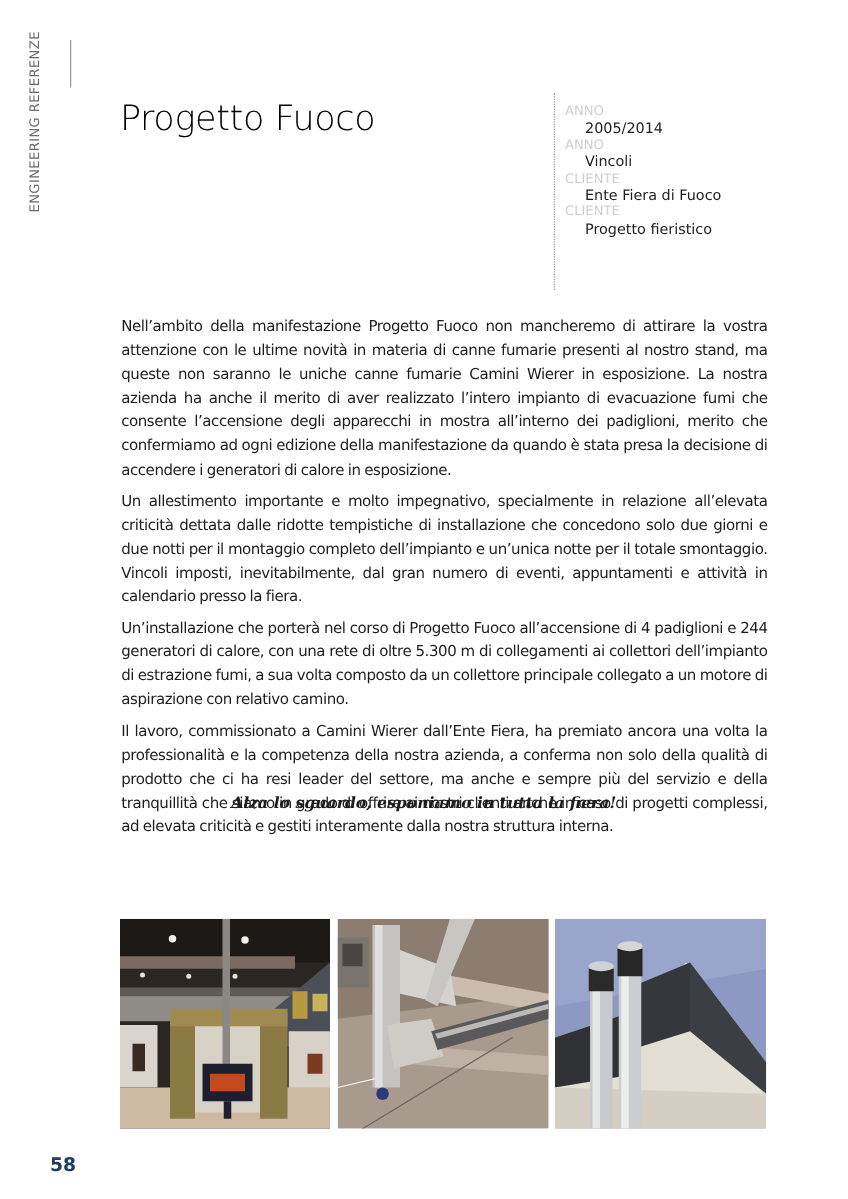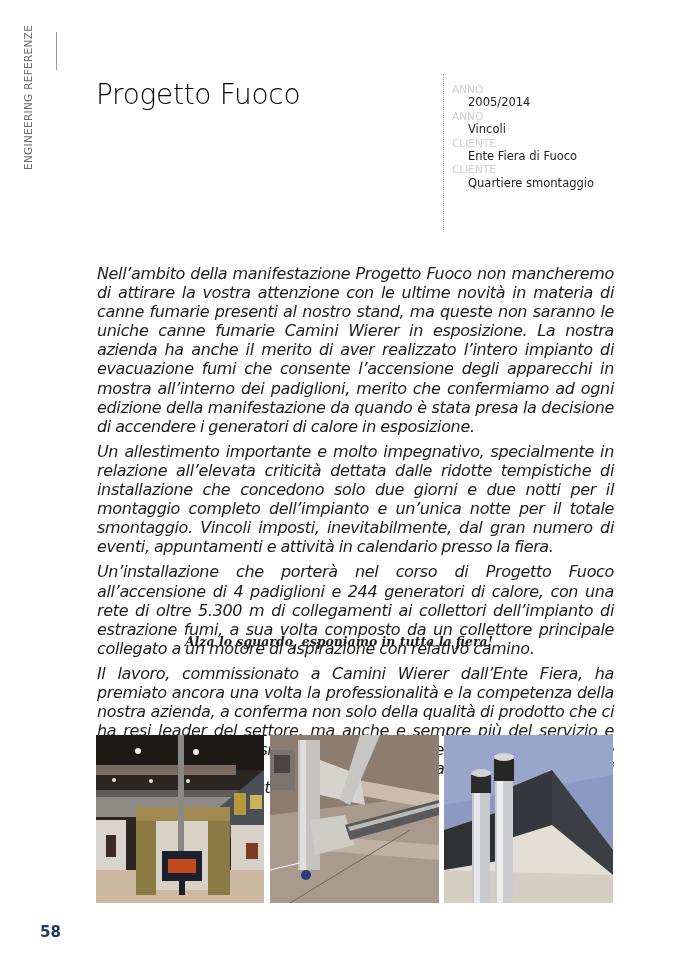--- a/index.html
+++ b/index.html
@@ -9,21 +9,21 @@
       transform-origin: left top; transform: rotate(-90deg);
       font-size: 10.5px; letter-spacing: 0.3px; color: #6a6a6a; white-space: nowrap;
       width: 140px;
     }
     .side-rule { position: absolute; left: 56px; top: 32px; width: 1px; height: 38px; background: #9a9a9a; }
     .title { position: absolute; left: 96px; top: 78px; font-size: 28px; font-weight: 300; color: #000000; letter-spacing: -0.3px; font-family: "DejaVu Sans", sans-serif; }
     .meta-rule { position: absolute; left: 443px; top: 74px; width: 0; height: 158px; border-left: 1px dotted #9a9a9a; }
     .meta { position: absolute; left: 452px; top: 83px; font-size: 11.5px; line-height: 13.4px; }
     .meta .lbl { color: #cfcfcf; font-weight: normal; font-size: 10.5px; }
     .meta .val { color: #1d1d1b; padding-left: 16px; }
-    .body-text { position: absolute; left: 97px; top: 264px; width: 517px; font-size: 16px; line-height: 19.1px; text-align: justify; font-family: "DejaVu Sans", sans-serif; letter-spacing: -0.35px; word-spacing: -0.5px; color: #1d1d1b; font-style: italic; }
+    .body-text { position: absolute; left: 97px; top: 252px; width: 517px; font-size: 12px; line-height: 19.1px; text-align: justify; font-family: "DejaVu Sans", sans-serif; letter-spacing: -0.35px; word-spacing: -0.5px; color: #1d1d1b; }
     .body-text p { margin: 0 0 6px 0; }
     .tagline { position: absolute; left: 0; width: 678px; top: 634px; text-align: center; font-family: "DejaVu Serif", serif; font-style: italic; font-weight: bold; font-size: 12.5px; color: #1d1d1b; }
     .photos { position: absolute; left: 96px; top: 735px; width: 517px; height: 168px; }
     .photo { position: absolute; top: 0; height: 168px; overflow: hidden; }
     .photo svg { display: block; width: 100%; height: 100%; }
     .p1 { left: 0; width: 168px; }
     .p2 { left: 174px; width: 169px; }
     .p3 { left: 348px; width: 169px; }
     .page-num { position: absolute; left: 40px; top: 923px; font-size: 15px; font-weight: bold; color: #1f3b64; text-align: center; }
   </style>
@@ -37,21 +37,21 @@
 
 <div class="meta-rule"></div>
 <div class="meta">
   <div class="lbl">ANNO</div>
   <div class="val">2005/2014</div>
   <div class="lbl">ANNO</div>
   <div class="val">Vincoli</div>
   <div class="lbl">CLIENTE</div>
   <div class="val">Ente Fiera di Fuoco</div>
   <div class="lbl">CLIENTE</div>
-  <div class="val">Quartiere smontaggio</div>
+  <div class="val">Progetto fieristico</div>
 </div>
 
 <div class="body-text">
   <p>Nell’ambito della manifestazione Progetto Fuoco non mancheremo di attirare la vostra attenzione con le ultime novità in materia di canne fumarie presenti al nostro stand, ma queste non saranno le uniche canne fumarie Camini Wierer in esposizione. La nostra azienda ha anche il merito di aver realizzato l’intero impianto di evacuazione fumi che consente l’accensione degli apparecchi in mostra all’interno dei padiglioni, merito che confermiamo ad ogni edizione della manifestazione da quando è stata presa la decisione di accendere i generatori di calore in esposizione.</p>
   <p>Un allestimento importante e molto impegnativo, specialmente in relazione all’elevata criticità dettata dalle ridotte tempistiche di installazione che concedono solo due giorni e due notti per il montaggio completo dell’impianto e un’unica notte per il totale smontaggio. Vincoli imposti, inevitabilmente, dal gran numero di eventi, appuntamenti e attività in calendario presso la fiera.</p>
   <p>Un’installazione che porterà nel corso di Progetto Fuoco all’accensione di 4 padiglioni e 244 generatori di calore, con una rete di oltre 5.300 m di collegamenti ai collettori dell’impianto di estrazione fumi, a sua volta composto da un collettore principale collegato a un motore di aspirazione con relativo camino.</p>
   <p>Il lavoro, commissionato a Camini Wierer dall’Ente Fiera, ha premiato ancora una volta la professionalità e la competenza della nostra azienda, a conferma non solo della qualità di prodotto che ci ha resi leader del settore, ma anche e sempre più del servizio e della tranquillità che siamo in grado di offrire ai nostri clienti anche in caso di progetti complessi, ad elevata criticità e gestiti interamente dalla nostra struttura interna.</p>
 </div>
 
 <div class="tagline">Alza lo sguardo, esponiamo in tutta la fiera!</div>

